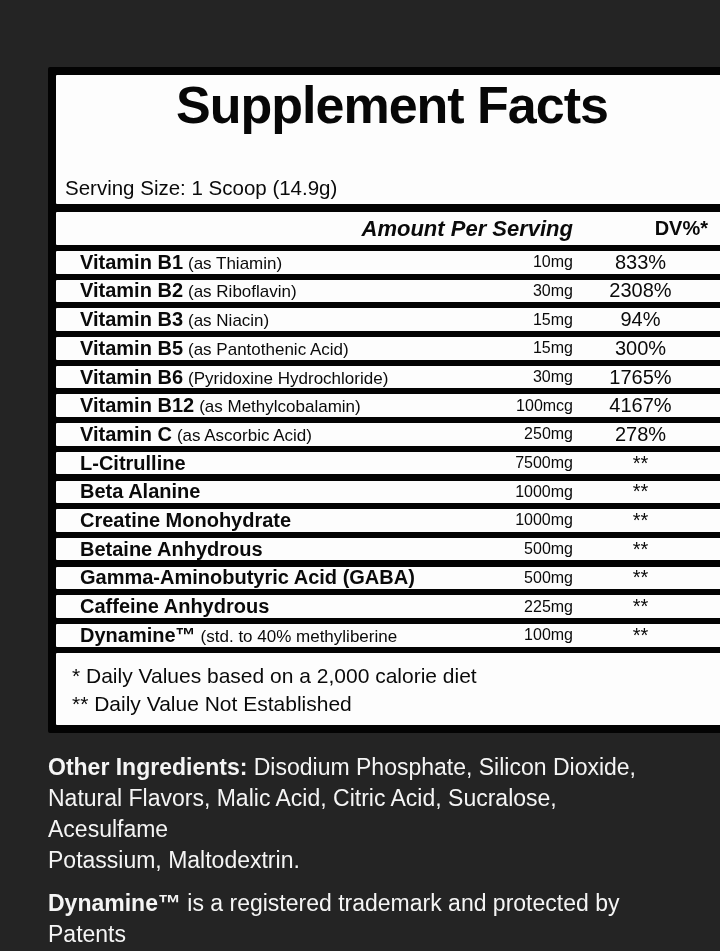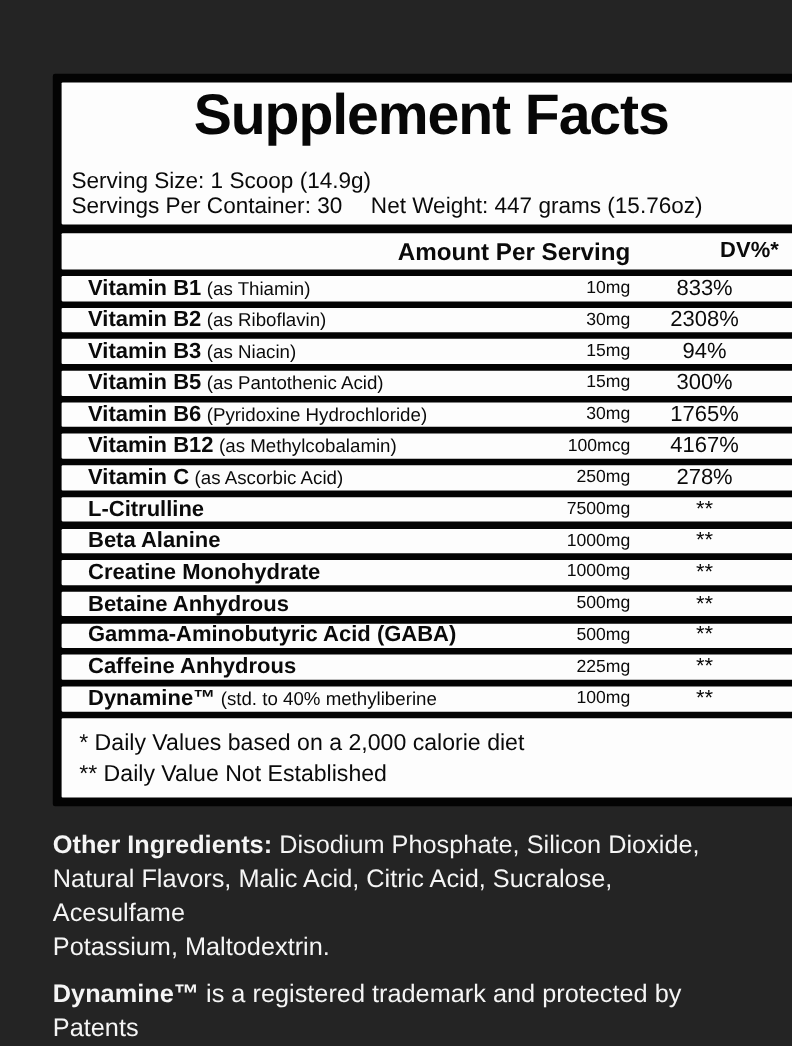--- a/index.html
+++ b/index.html
@@ -53,20 +53,21 @@
     margin-bottom: 6px;
     display: flex;
     align-items: center;
     font-weight: bold;
   }
   .colhead-spacer { flex: 1; }
   .colhead-amount {
     width: 240px;
     text-align: right;
     font-size: 22px;
+    font-style: italic;
   }
   .colhead-dv {
     width: 135px;
     text-align: right;
     padding-right: 20px;
     font-size: 20px;
   }
   .row {
     background: #fdfdfd;
     border-radius: 1px;
@@ -120,24 +121,20 @@
 </style>
 </head>
 <body>
 
 <div class="label">
 
   <div class="box head-box">
     <h1 class="title">Supplement Facts</h1>
     <div class="serving-info">
       <div>Serving Size: 1 Scoop (14.9g)</div>
-      <div class="serving-line2">
-        <span>Servings Per Container: 30</span>
-        <span class="net-weight">Net Weight: 447 grams (15.76oz)</span>
-      </div>
     </div>
   </div>
 
   <div class="box colhead-box">
     <span class="colhead-spacer"></span>
     <span class="colhead-amount">Amount Per Serving</span>
     <span class="colhead-dv">DV%*</span>
   </div>
 
   <div id="rows">

